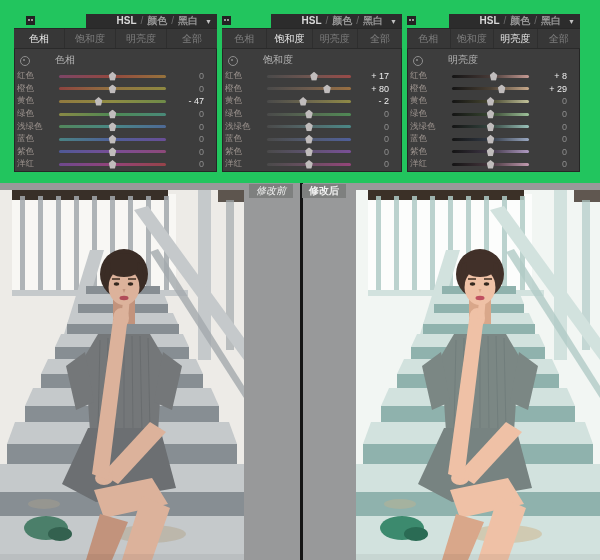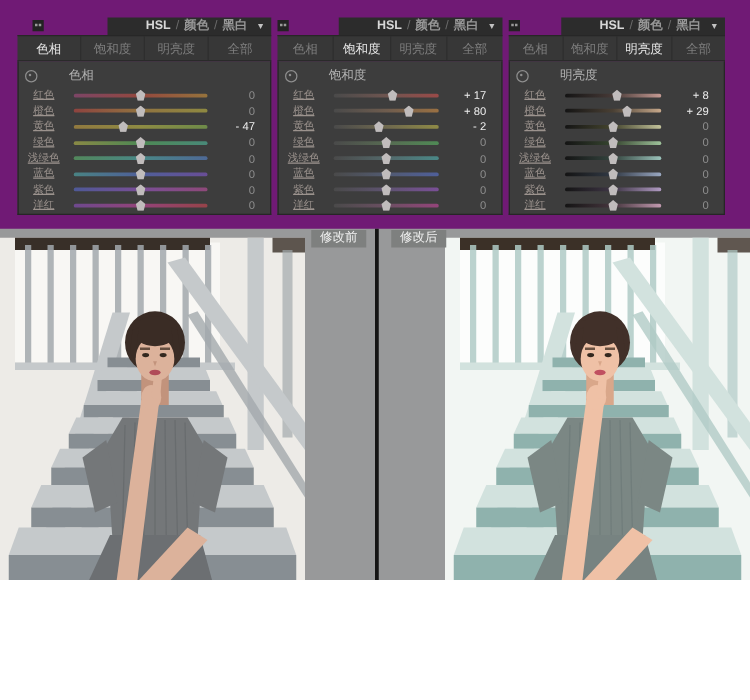--- a/index.html
+++ b/index.html
@@ -1,16 +1,16 @@
 <!DOCTYPE html>
 <html><head>
 <meta charset="utf-8">
 <style>
   html,body{margin:0;padding:0;background:#fff;}
-  .page{position:relative;width:600px;height:464px;background:#701a75;overflow:hidden;
+  .page{position:relative;width:600px;height:560px;background:#22c55e;overflow:hidden;
         font-family:"Liberation Sans",sans-serif;-webkit-font-smoothing:antialiased;}
 
   
   .panel{position:absolute;top:14px;height:158px;}
   .panel.p1{left:14px;width:203px;}
   .panel.p2{left:222px;width:180px;}
   .panel.p3{left:407px;width:173px;}
 
   .p-glyph{position:absolute;top:2px;width:9px;height:9px;background:#232323;}
   .p-glyph::before,.p-glyph::after{content:'';position:absolute;top:3px;width:2px;height:2px;background:#9a9a9a;}
@@ -31,36 +31,36 @@
       border-left:1px solid #2e2e2e;cursor:default;white-space:nowrap;overflow:hidden;}
   .p-tab:first-child{border-left:none;}
   .p-tab.active{color:#e9e9e9;}
 
   .p-body{position:absolute;top:35px;bottom:0;left:0;right:0;background:#3d3d3d;
       border:1px solid #262626;border-top:none;box-sizing:border-box;}
   .p-target{position:absolute;left:5px;top:7px;width:8px;height:8px;border:1px solid #8e8e8e;border-radius:50%;}
   .p-target::after{content:'';position:absolute;left:2px;top:2px;width:2px;height:2px;background:#8e8e8e;border-radius:50%;}
   .p-section{margin:4px 0 3px 40px;font-size:10px;color:#b3b3b3;}
   .row{display:flex;align-items:center;height:12.6px;padding:0 12px 0 2px;}
-  .row-label{width:36px;flex:none;text-align:center;font-size:8.5px;color:#9c938e;white-space:nowrap;overflow:visible;text-decoration:underline;}
+  .row-label{width:36px;flex:none;text-align:left;font-size:8.5px;color:#9c938e;white-space:nowrap;overflow:visible;}
   .row-track{flex:1;position:relative;height:3px;border-radius:2px;margin:0 6px;background:#555;}
   .row-knob{position:absolute;top:50%;width:9px;height:9px;transform:translate(-50%,-50%);
       background:#c0bcbc;clip-path:polygon(50% 0,92% 35%,76% 100%,24% 100%,8% 35%);}
   .row-value{width:32px;flex:none;text-align:right;font-size:9px;color:#8d8d8d;white-space:nowrap;}
   .row-value.hot{color:#ededed;}
 
   
   .compare{position:absolute;left:0;top:183px;width:600px;height:377px;background:#98999a;}
   .photo{position:absolute;top:7px;width:244px;height:370px;display:block;}
   .photo.before{left:0;}
   .photo.after{left:356px;}
   .divider{position:absolute;left:300px;top:0;width:3px;height:377px;background:#151515;}
   .badge{position:absolute;top:1px;height:14px;line-height:14px;padding:0 7px;background:#7e807f;
       color:#f1f1f1;font-size:10px;white-space:nowrap;}
-  .badge-before{left:249px;} .badge-after{left:313px;}
+  .badge-before{left:249px;font-style:italic;} .badge-after{left:302px;font-weight:bold;}
 
   
 </style>
 </head>
 <body>
 
 <div class="page">
 
   <div id="panels-row">
       <section class="panel p1">

